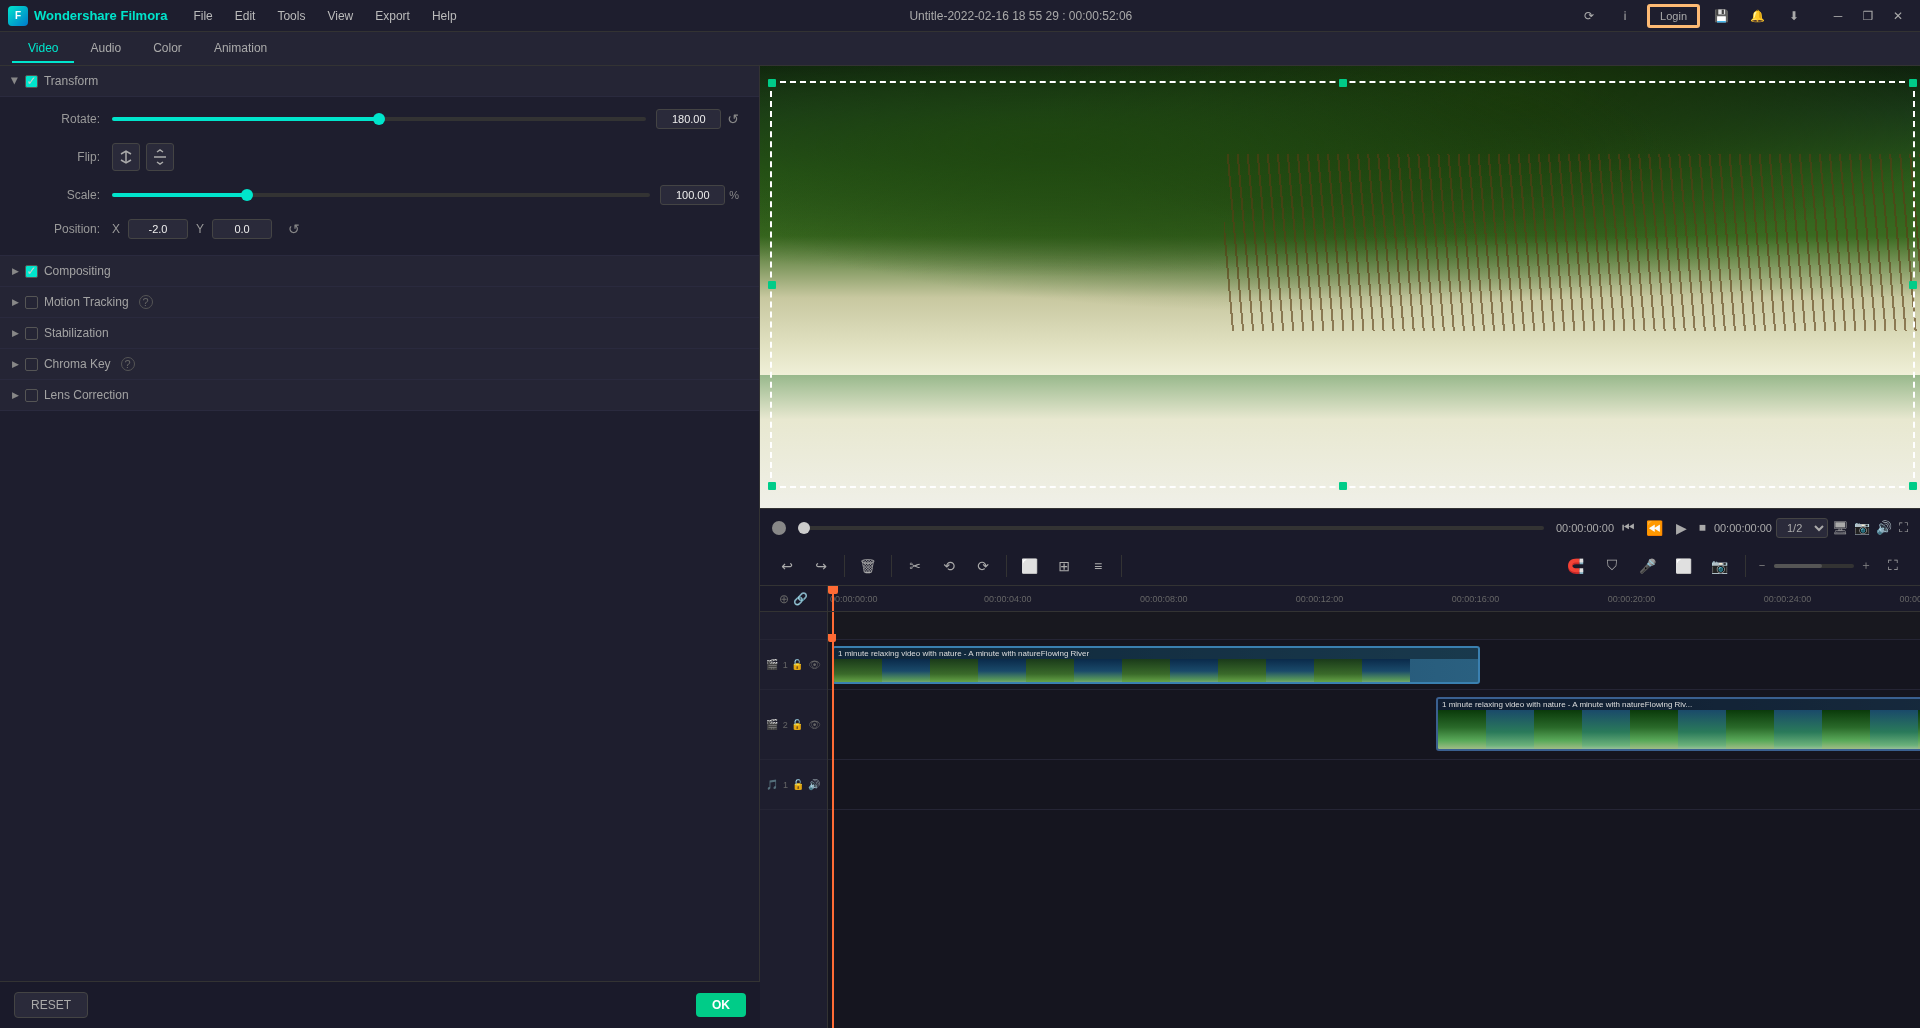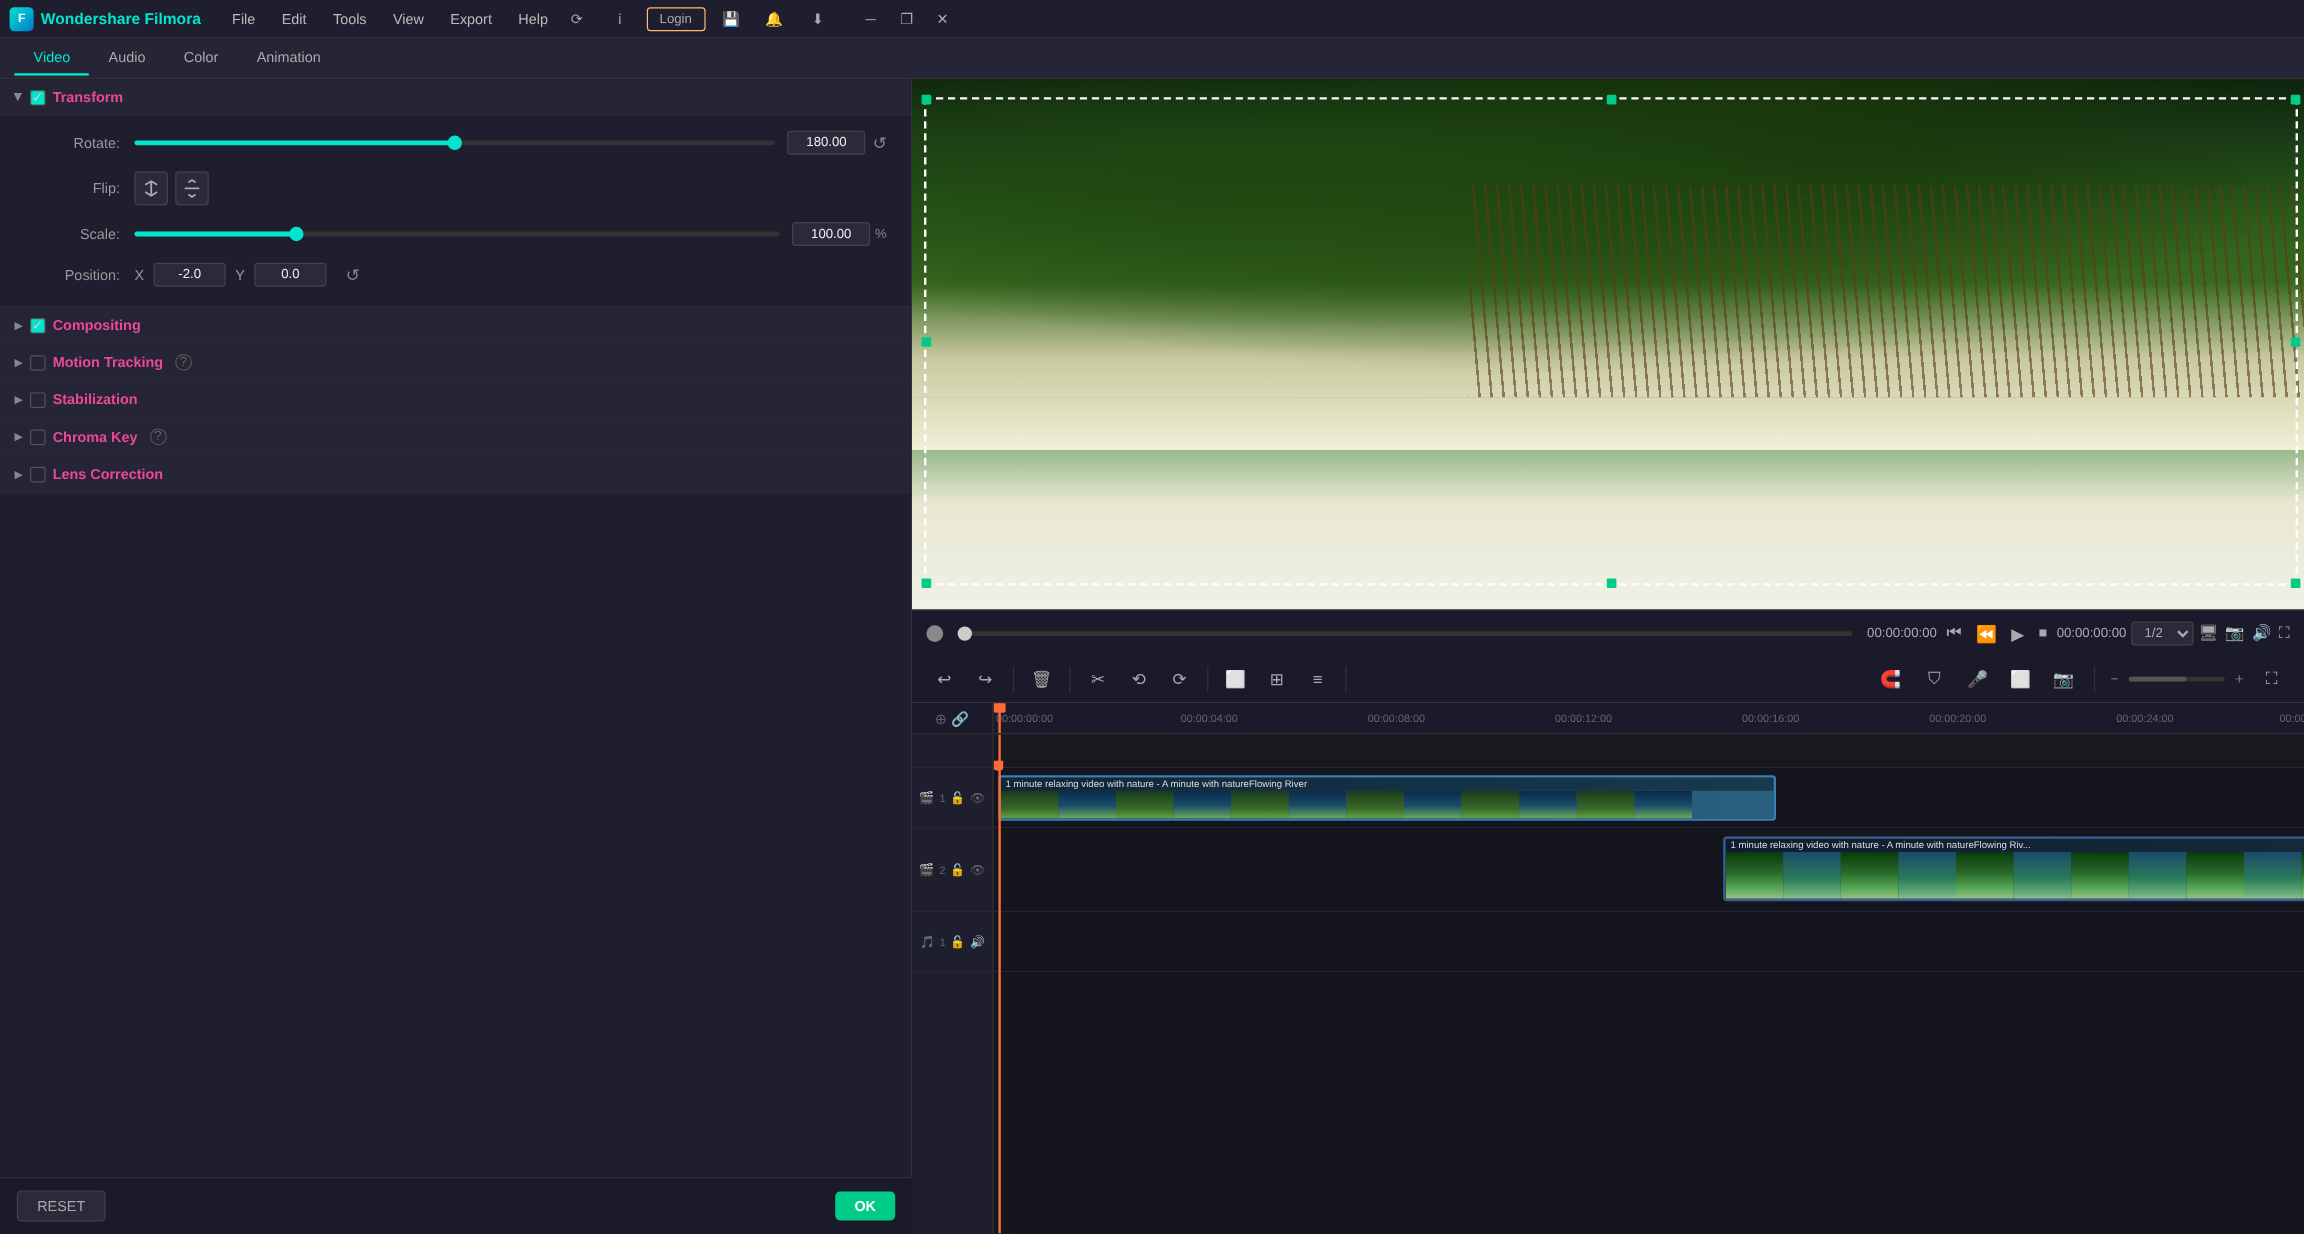--- a/index.html
+++ b/index.html
@@ -10,21 +10,21 @@
       display: flex; align-items: center; background: #1e1e2e; height: 32px; padding: 0 8px;
       border-bottom: 1px solid #333;
     }
     .app-logo { display: flex; align-items: center; gap: 6px; color: #00e5cc; font-weight: bold; font-size: 13px; margin-right: 16px; }
     .app-logo .logo-icon { width: 20px; height: 20px; background: linear-gradient(135deg, #00e5cc, #007acc); border-radius: 4px; display: flex; align-items: center; justify-content: center; color: white; font-size: 10px; }
     .menu-items { display: flex; gap: 2px; }
     .menu-item { padding: 4px 10px; color: #bbb; cursor: pointer; border-radius: 3px; }
     .title-center { flex: 1; text-align: center; color: #aaa; font-size: 12px; }
     .titlebar-right { display: flex; align-items: center; gap: 8px; }
     .titlebar-btn { width: 28px; height: 22px; display: flex; align-items: center; justify-content: center; cursor: pointer; color: #aaa; border-radius: 3px; }
-    .login-btn { background: transparent; border: 1px solid #fdba74; color: #aaa; padding: 3px 10px; border-radius: 3px; cursor: pointer; font-size: 11px; }
+    .login-btn { background: transparent; border: 3px solid #fdba74; color: #aaa; padding: 3px 10px; border-radius: 3px; cursor: pointer; font-size: 11px; }
     .win-controls { display: flex; gap: 2px; margin-left: 8px; }
     .win-ctrl { width: 28px; height: 22px; display: flex; align-items: center; justify-content: center; cursor: pointer; color: #aaa; }
 
     
     #tabbar {
       display: flex; align-items: center; background: #252535; height: 34px; padding: 0 12px;
       border-bottom: 1px solid #333;
     }
     .tab { padding: 6px 16px; cursor: pointer; color: #aaa; border-bottom: 2px solid transparent; }
     .tab.active { color: #00e5cc; border-bottom-color: #00e5cc; }
@@ -37,21 +37,21 @@
 
     
     .section-header {
       display: flex; align-items: center; gap: 6px; padding: 8px 12px; cursor: pointer;
       background: #252535; border-bottom: 1px solid #2a2a3e;
     }
     .section-arrow { color: #888; font-size: 9px; }
     .section-arrow.open { transform: rotate(90deg); display: inline-block; }
     .section-check { width: 13px; height: 13px; border: 1px solid #555; background: #00e5cc; border-radius: 2px; display: flex; align-items: center; justify-content: center; }
     .section-check-empty { width: 13px; height: 13px; border: 1px solid #555; background: transparent; border-radius: 2px; }
-    .section-title { color: #ec4899; font-weight: 700; font-size: 12px; }
+    .section-title { color: #a3a3a3; font-weight: 400; font-size: 12px; }
     .section-help { color: #666; font-size: 11px; margin-left: 4px; width: 14px; height: 14px; border: 1px solid #555; border-radius: 50%; display: flex; align-items: center; justify-content: center; }
 
     
     .section-content { background: #1e1e2e; padding: 12px 20px; border-bottom: 1px solid #2a2a3e; }
 
     .prop-row { display: flex; align-items: center; margin-bottom: 14px; }
     .prop-label { width: 80px; text-align: right; color: #999; margin-right: 12px; font-size: 12px; }
     .prop-slider { flex: 1; height: 4px; background: #333; border-radius: 2px; position: relative; margin-right: 10px; }
     .prop-slider-fill { height: 100%; background: #00e5cc; border-radius: 2px; }
     .prop-slider-thumb { position: absolute; top: 50%; transform: translate(-50%, -50%); width: 12px; height: 12px; background: #00e5cc; border-radius: 50%; }
@@ -164,20 +164,21 @@
     <span>Wondershare Filmora</span>
   </div>
   <div class="menu-items">
     <div class="menu-item">File</div>
     <div class="menu-item">Edit</div>
     <div class="menu-item">Tools</div>
     <div class="menu-item">View</div>
     <div class="menu-item">Export</div>
     <div class="menu-item">Help</div>
   </div>
+  <div class="title-center">Untitle-2022-02-16 18 55 29 : 00:00:52:06</div>
   <div class="titlebar-right">
     <div class="titlebar-btn">⟳</div>
     <div class="titlebar-btn">ℹ</div>
     <button class="login-btn">Login</button>
     <div class="titlebar-btn">💾</div>
     <div class="titlebar-btn">🔔</div>
     <div class="titlebar-btn">⬇</div>
     <div class="win-controls">
       <div class="win-ctrl">─</div>
       <div class="win-ctrl">❐</div>

